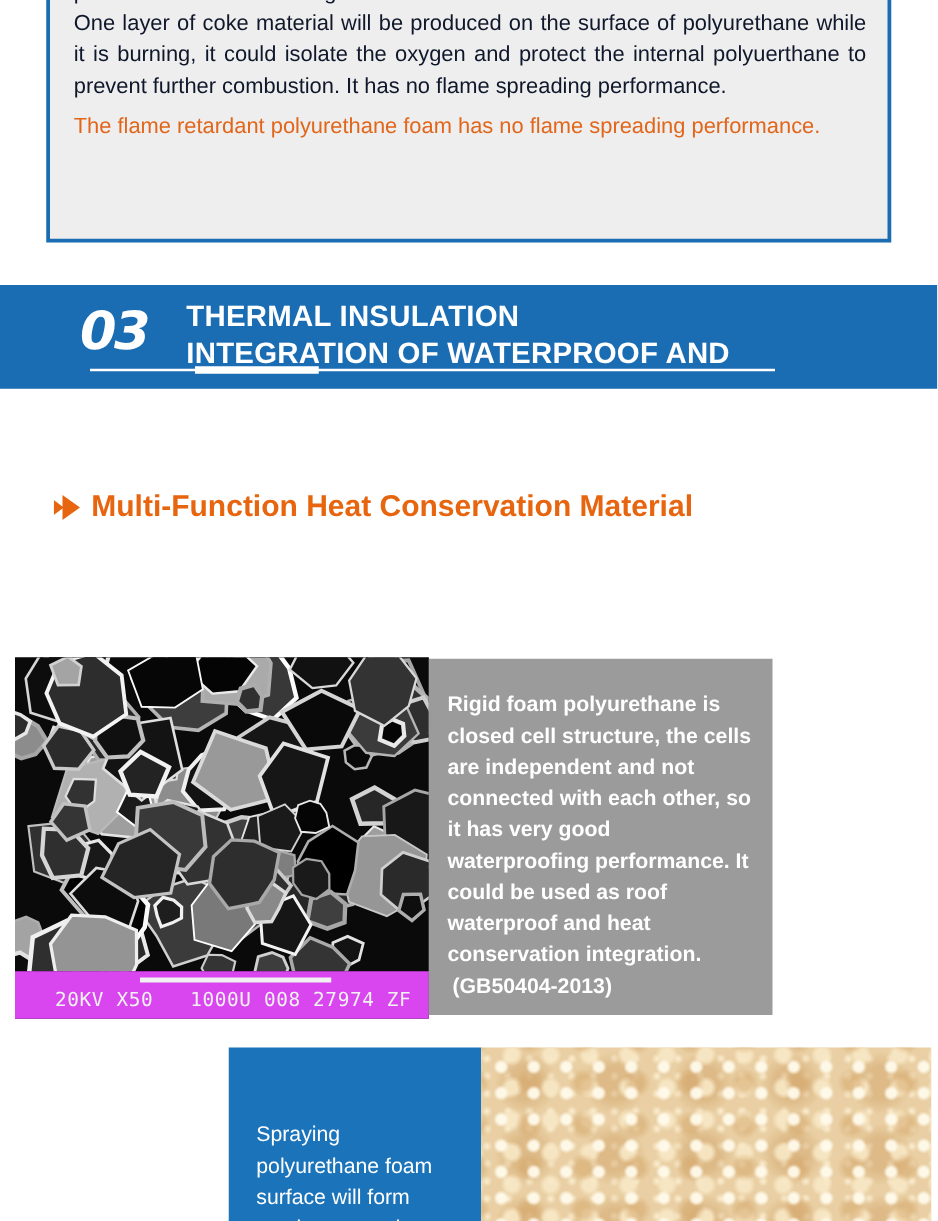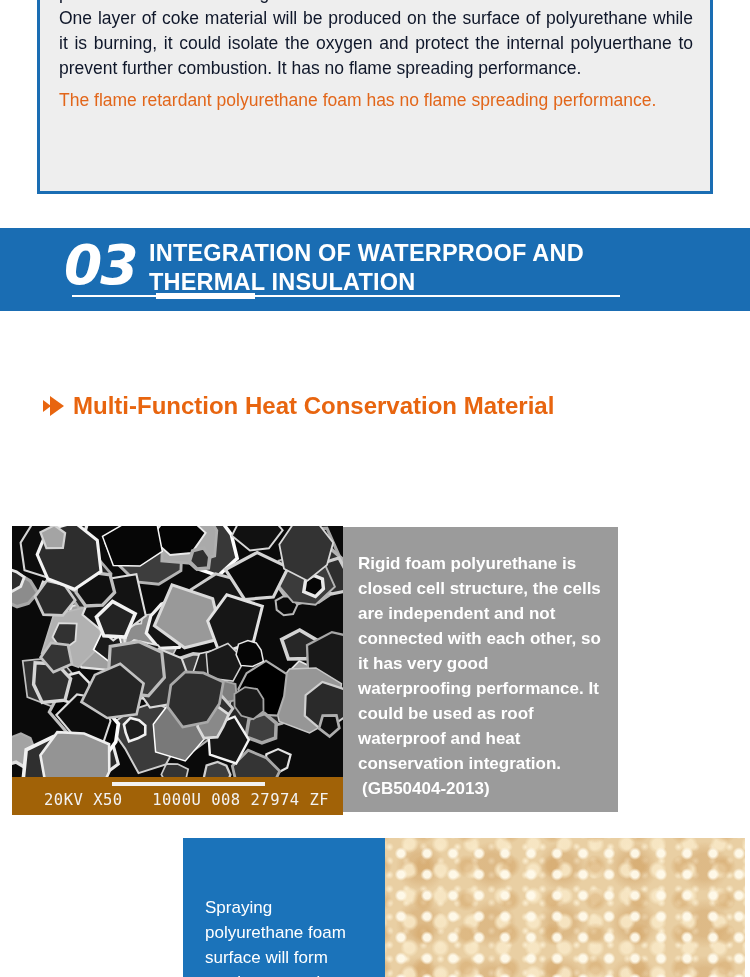--- a/index.html
+++ b/index.html
@@ -16,41 +16,41 @@
     padding:0 17px 0 19px;
   }
   .flame-box p{font-size:17.5px;line-height:25px;color:#0f172a;text-align:justify;}
   .flame-box .clipped{height:25px;overflow:hidden;}
   .flame-box .highlight{margin-top:7px;color:#E2661A;}
 
   
   .banner{position:absolute;left:0;top:228px;width:750px;height:83px;background:#1A6DB3;}
   .banner-num{
     position:absolute;left:64px;top:8px;color:#ffffff;
-    font-size:55px;line-height:58px;font-weight:800;font-style:italic;
+    font-size:42px;line-height:58px;font-weight:800;font-style:italic;
     font-family:"DejaVu Sans","Liberation Sans",sans-serif;letter-spacing:-2px;
   }
   .banner-titles{position:absolute;left:149px;top:11px;color:#ffffff;font-weight:700;
     font-size:23.5px;line-height:28.5px;letter-spacing:.2px;}
   .banner-line-thin{position:absolute;left:72px;top:67px;width:548px;height:2px;background:#ffffff;}
   .banner-line-thick{position:absolute;left:156px;top:65px;width:99px;height:6px;background:#ffffff;}
 
   
   .heading{position:absolute;left:43px;top:372px;display:flex;align-items:center;}
   .heading .arrow{width:25px;height:20px;flex:0 0 auto;}
   .heading span{margin-left:5px;font-size:24px;font-weight:700;color:#E8650F;}
 
   
   .intro{position:absolute;left:43px;top:409px;width:680px;
     font-size:18px;line-height:24.7px;color:#1F1F1F;}
 
   
   .sem{position:absolute;left:12px;top:526px;width:331px;height:289px;background:#000;margin:0;}
   .sem-art{display:block;width:331px;height:251px;background:#0a0a0a;}
-  .sem-bar{position:relative;width:331px;height:38px;background:#a16207;text-decoration:underline;}
+  .sem-bar{position:relative;width:331px;height:38px;background:#d946ef;text-decoration:underline;}
   .sem-scalebar{position:absolute;left:100px;top:5px;width:153px;height:4px;background:#f2f2f2;}
   .sem-caption{
     position:absolute;left:32px;top:14px;white-space:pre;color:#f2f2f2;
     font-family:"DejaVu Sans Mono","Liberation Mono",monospace;font-size:15.5px;letter-spacing:.5px;
   }
   .note{position:absolute;left:343px;top:527px;width:275px;height:285px;background:#9B9B9B;
     box-sizing:border-box;padding:24px 12px 0 15px;}
   .note p{color:#ffffff;font-size:17px;line-height:25px;font-weight:bold;}
   .note .standard{padding-left:4px;}
 
@@ -78,22 +78,22 @@
 
   <section class="flame-box">
     <p class="clipped">phenomenon while burning.</p>
     <p class="body-text">One layer of coke material will be produced on the surface of polyurethane while it is burning, it could isolate the oxygen and protect the internal polyuerthane to prevent further combustion. It has no flame spreading performance.</p>
     <p class="highlight">The flame retardant polyurethane foam has no flame spreading performance.</p>
   </section>
 
   <section class="banner">
     <div class="banner-num">03</div>
     <div class="banner-titles">
+      <div>THERMAL INSULATION</div>
       <div>INTEGRATION OF WATERPROOF AND</div>
-      <div>THERMAL INSULATION</div>
     </div>
     <div class="banner-line-thin"></div>
     <div class="banner-line-thick"></div>
   </section>
 
   <h2 class="heading">
     <svg class="arrow" viewBox="0 0 25 20">
       <path d="M0,4 L8,10 L0,16 Z" fill="#E8650F"></path>
       <path d="M7,0 L21,10 L7,20 Z" fill="#E8650F"></path>
     </svg>

